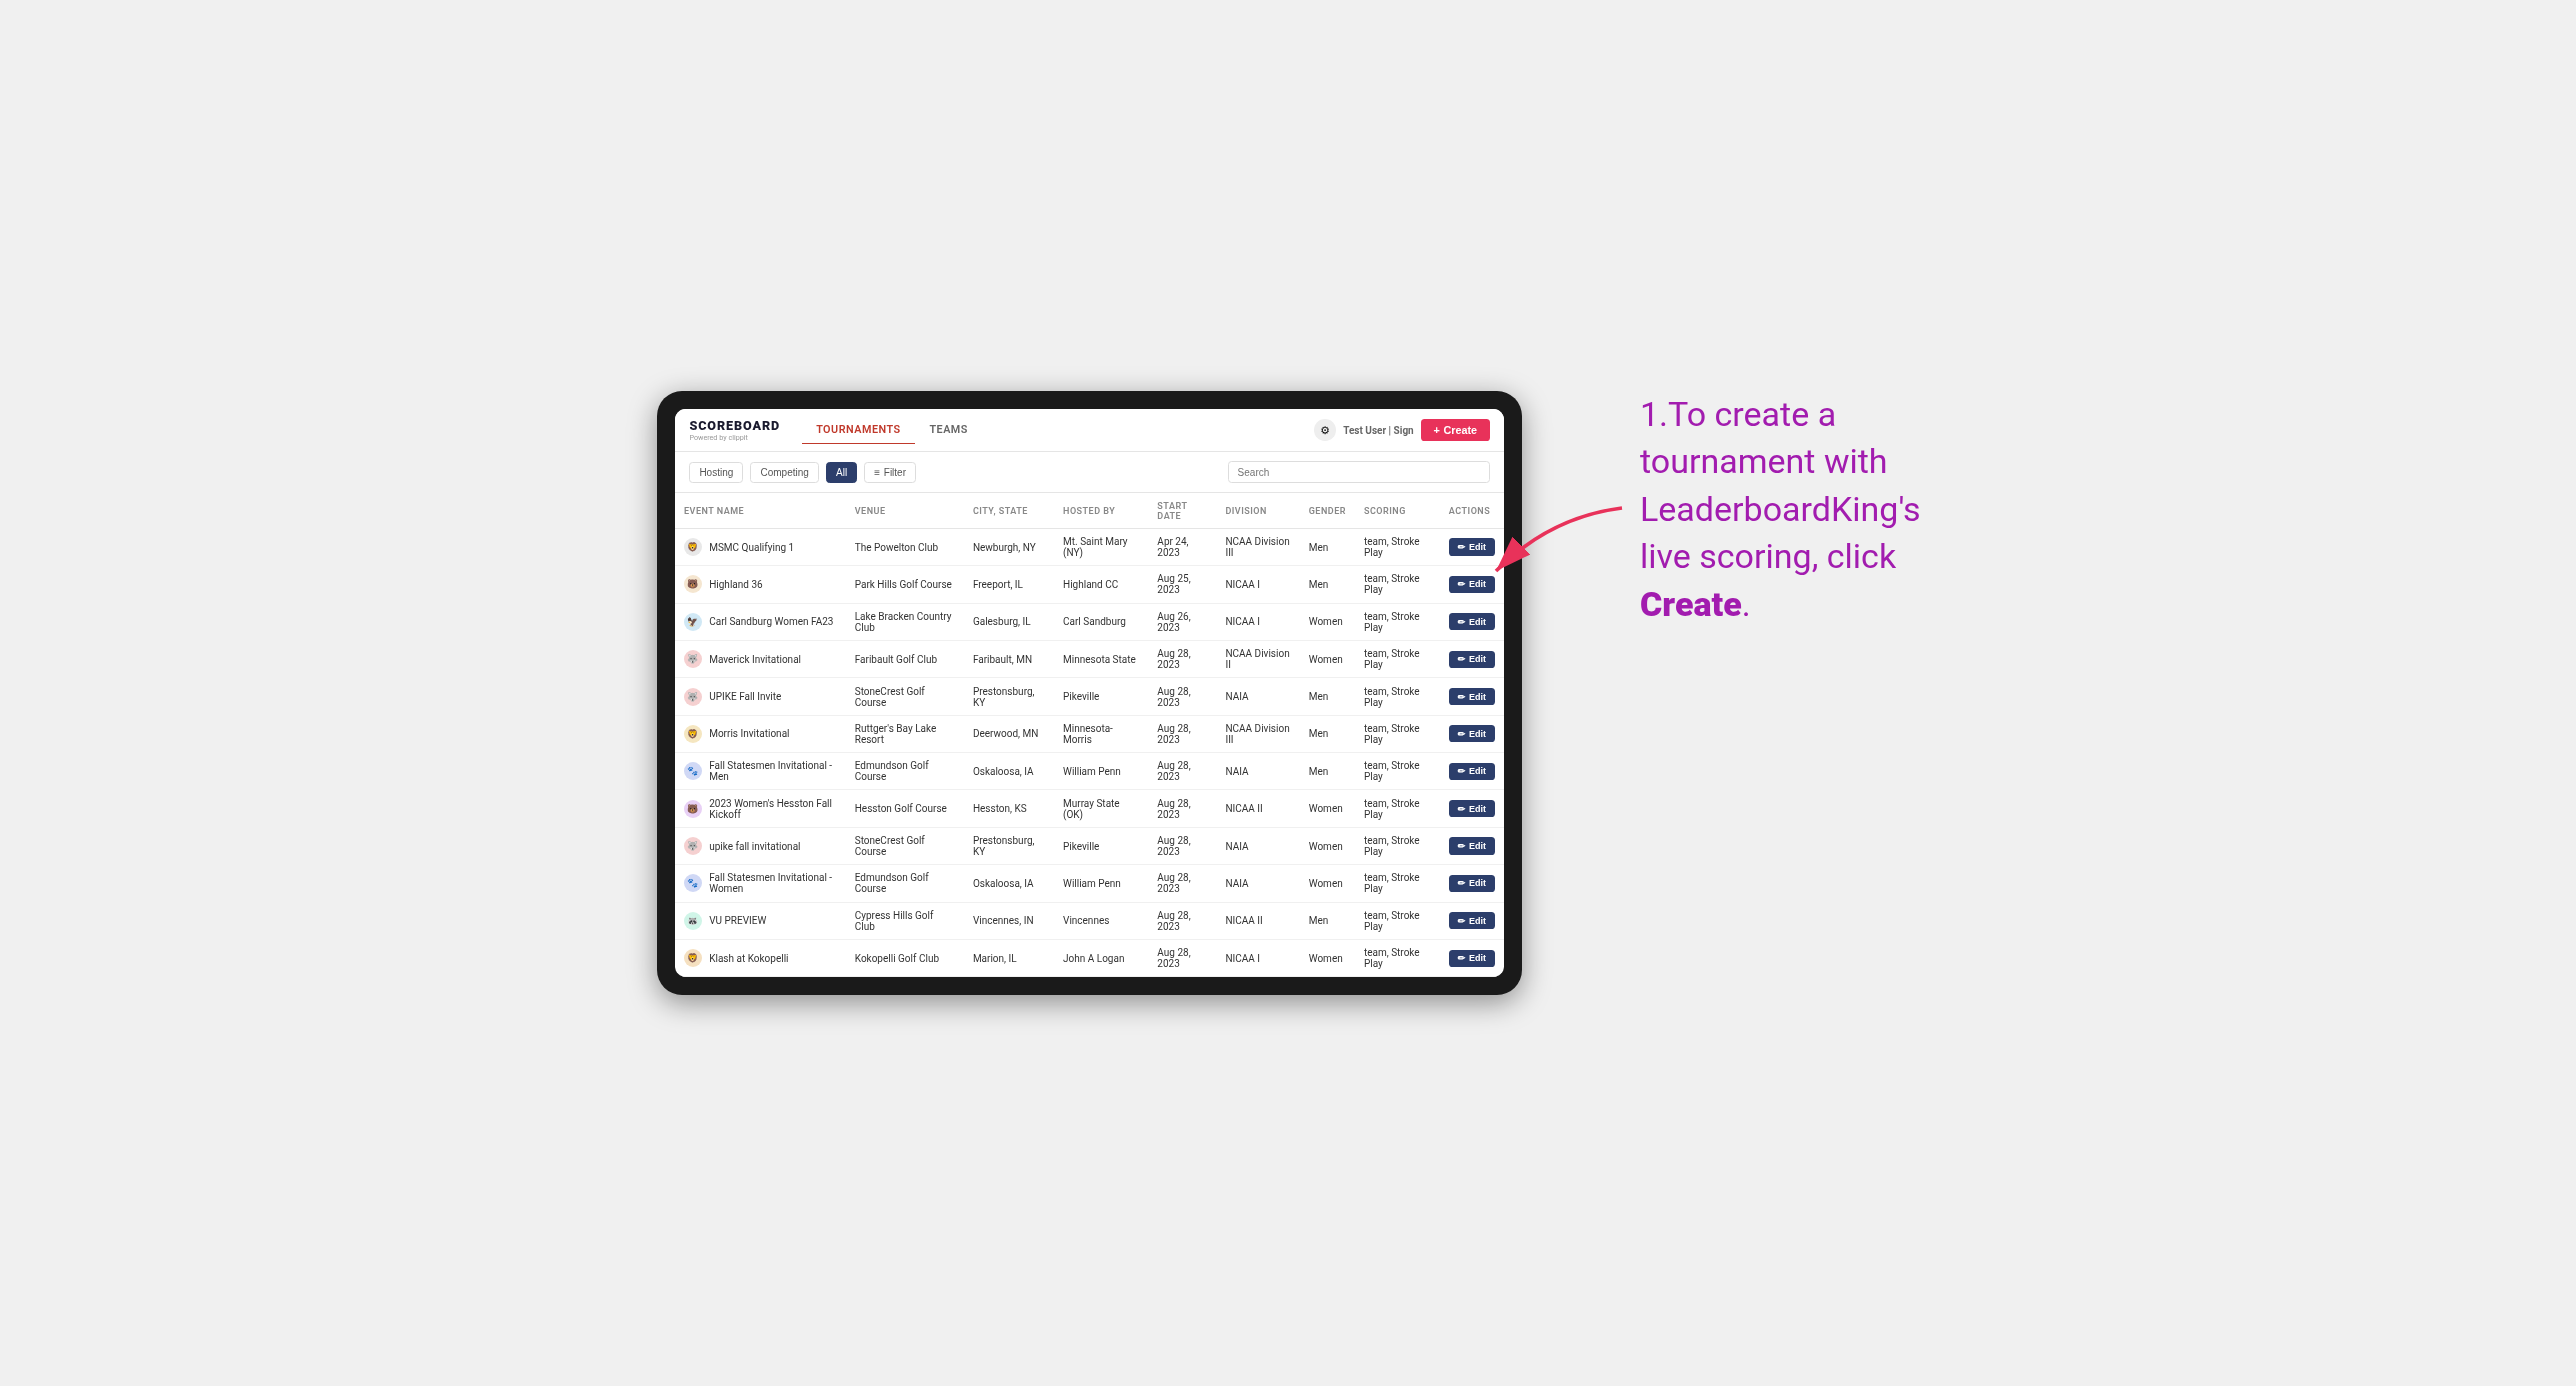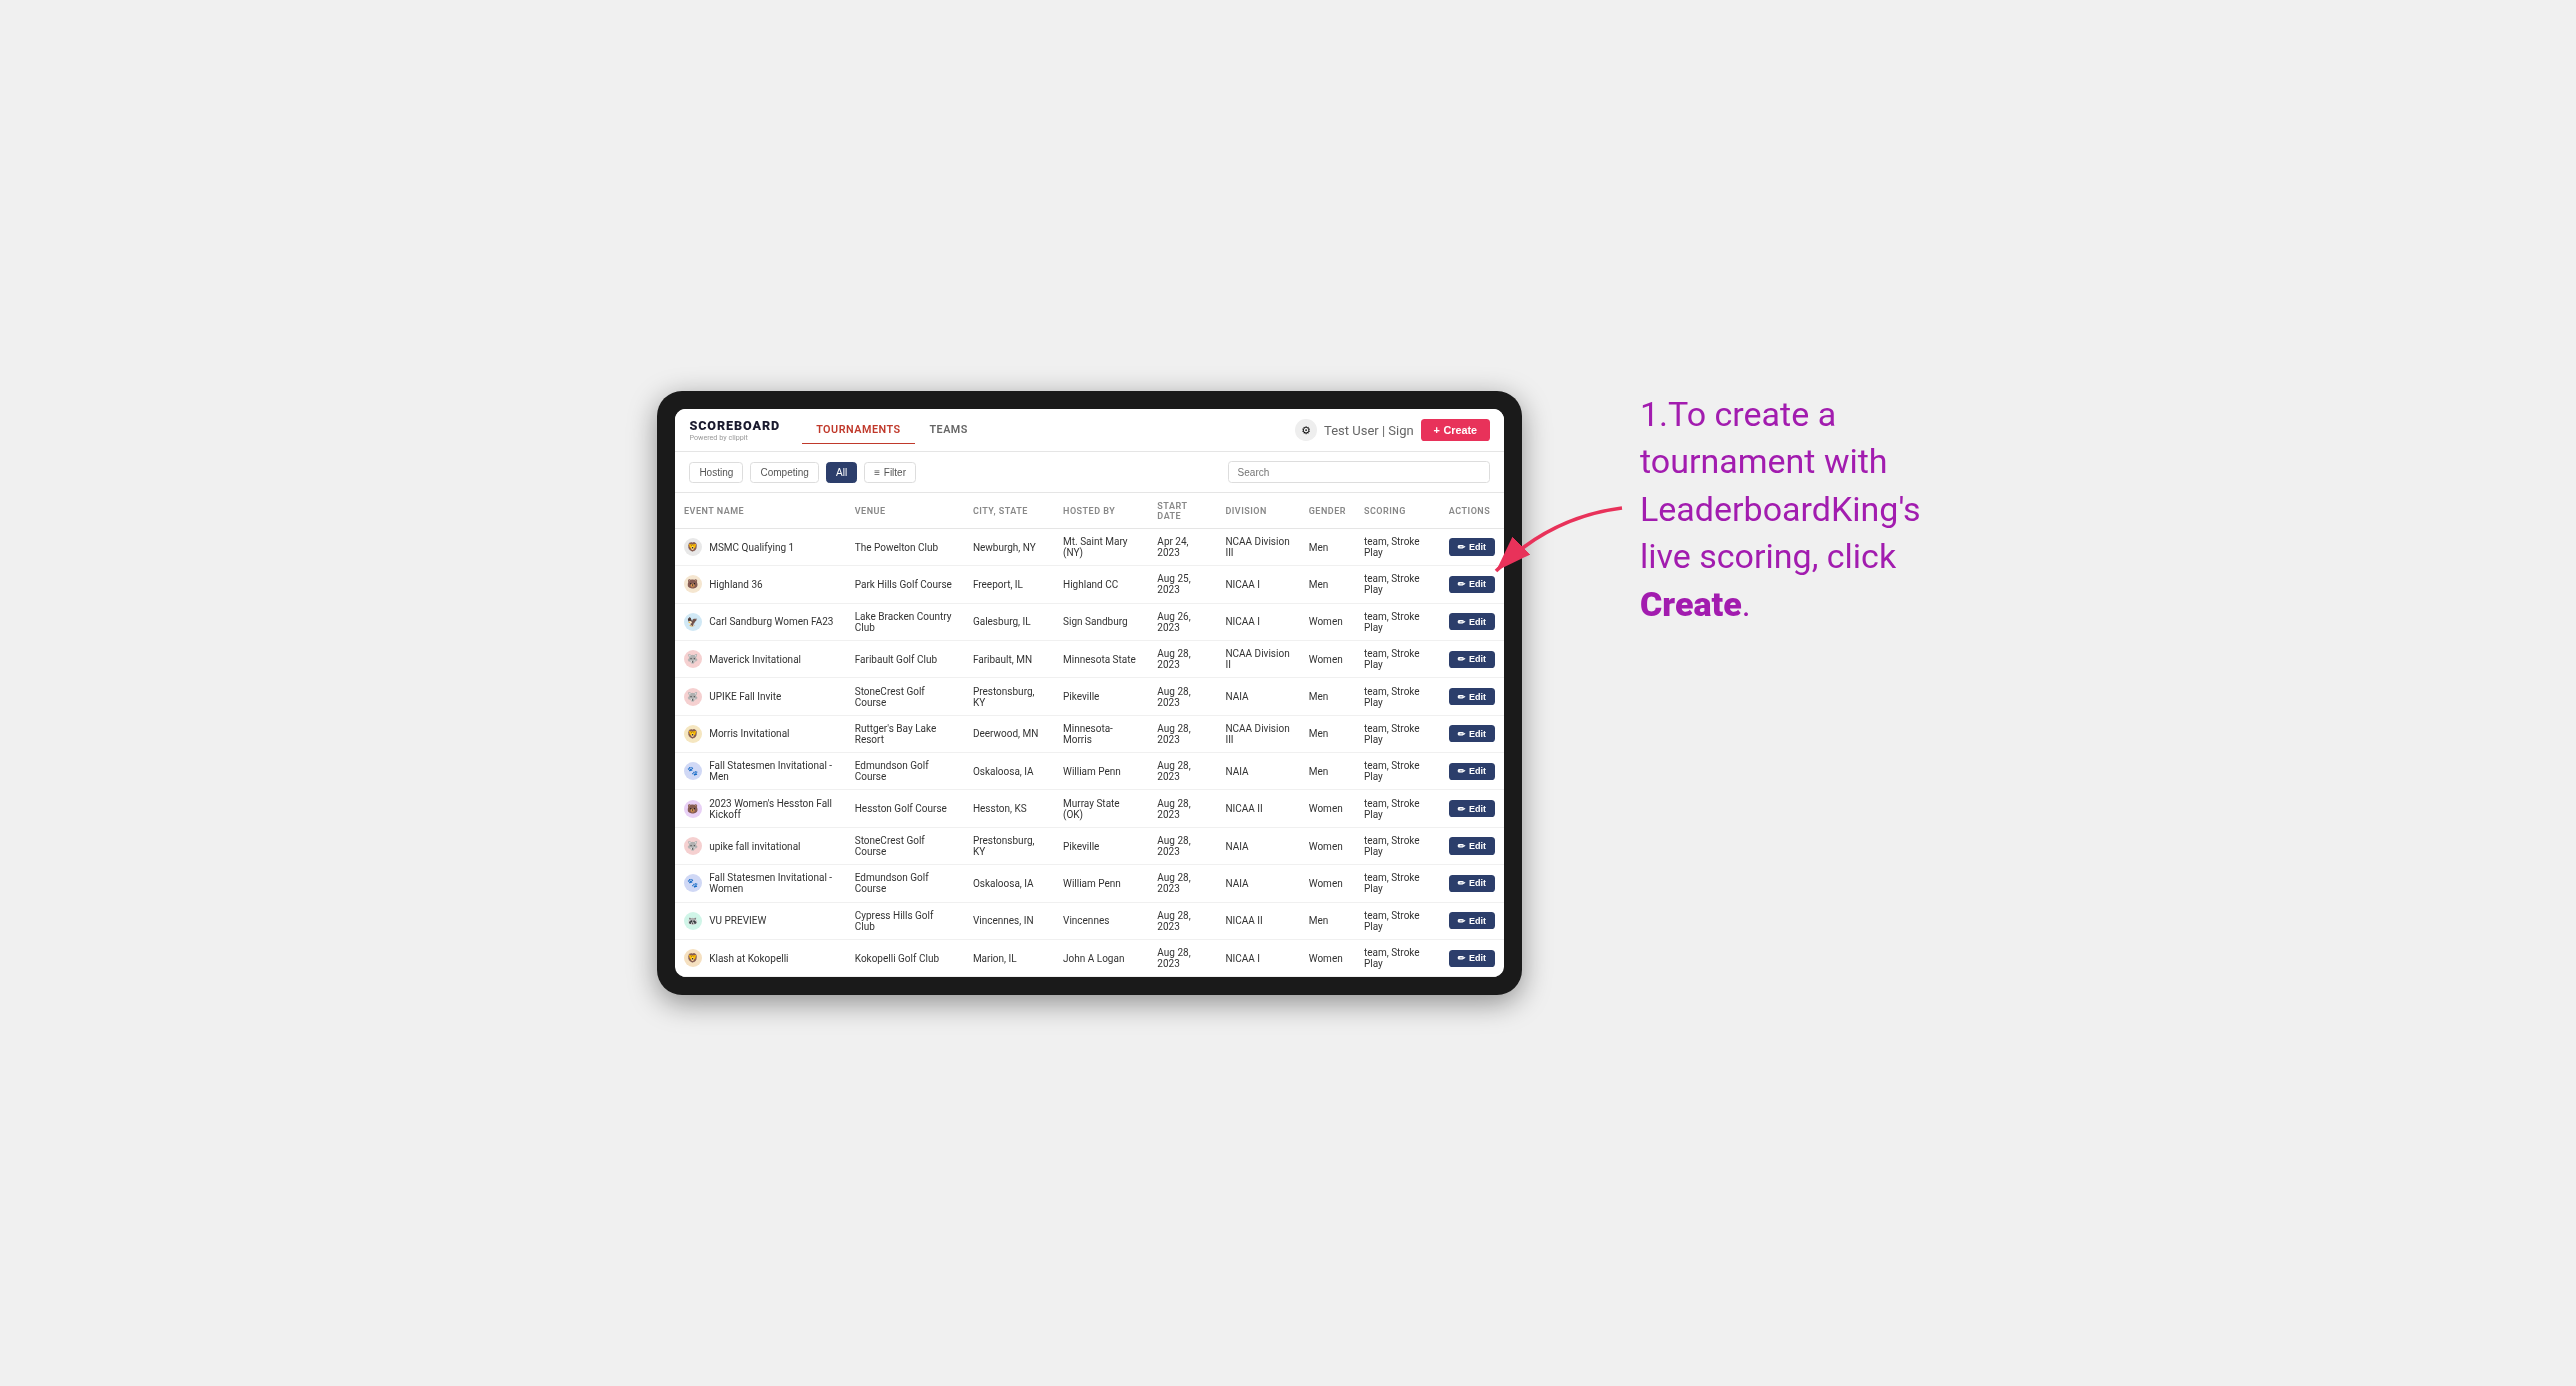--- a/index.html
+++ b/index.html
@@ -115,22 +115,23 @@
       background: #eee;
       border-radius: 50%;
       display: flex;
       align-items: center;
       justify-content: center;
       font-size: 10.8px;
       cursor: pointer;
     }
 
     .user-text {
-      font-size: 13px;
+      font-size: 10px;
       color: #666;
+      font-weight: bold;
     }
 
     .create-btn {
       background: #e8325a;
       color: #fff;
       border: none;
       padding: 5.4px 12.6px;
       border-radius: 3.6px;
       font-size: 10.8px;
       font-weight: 600;
@@ -351,21 +352,21 @@
     </tr>
               <tr>
       <td>
         <div class="event-name-cell">
           <div class="team-icon" style="background:#d0e8f5">🦅</div>
           <span>Carl Sandburg Women FA23</span>
         </div>
       </td>
       <td>Lake Bracken Country Club</td>
       <td>Galesburg, IL</td>
-      <td>Sign Sandburg</td>
+      <td>Carl Sandburg</td>
       <td>Aug 26, 2023</td>
       <td>NICAA I</td>
       <td>Women</td>
       <td>team, Stroke Play</td>
       <td>
         <button class="edit-btn">
           <span>✏</span>
           <span>Edit</span>
         </button>
       </td>

